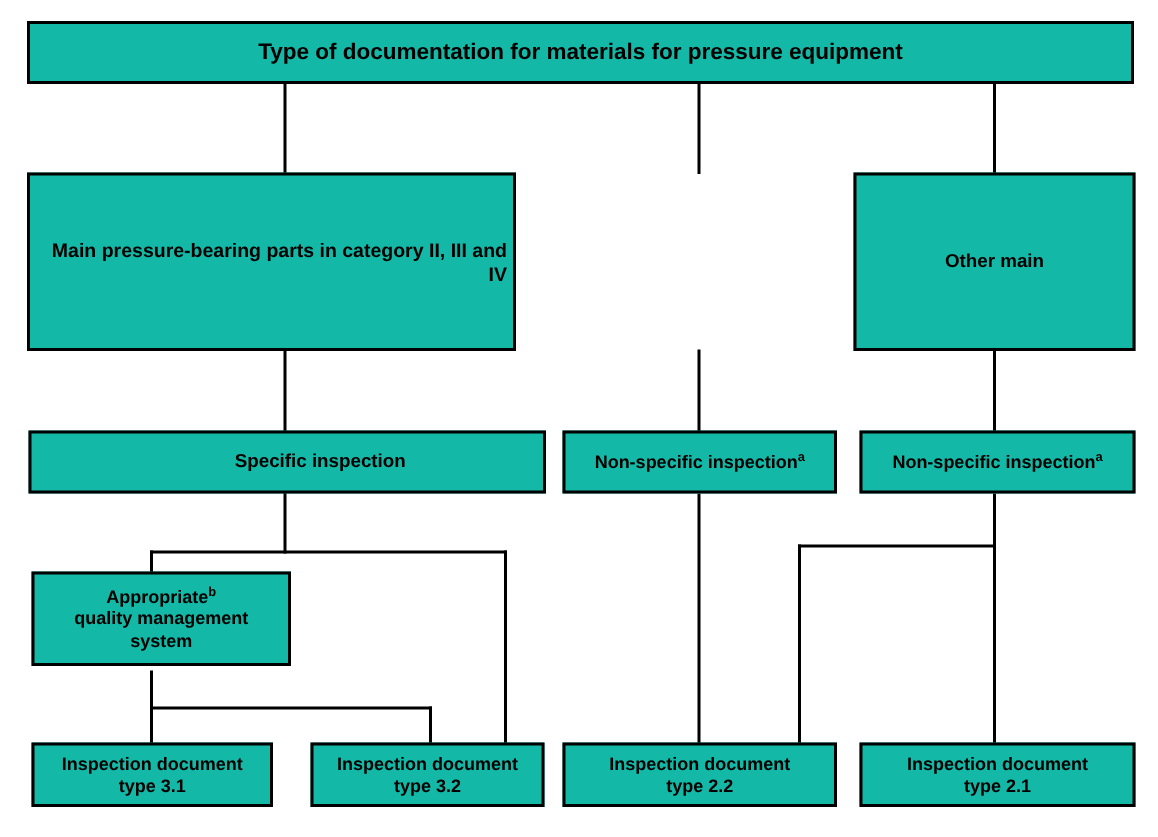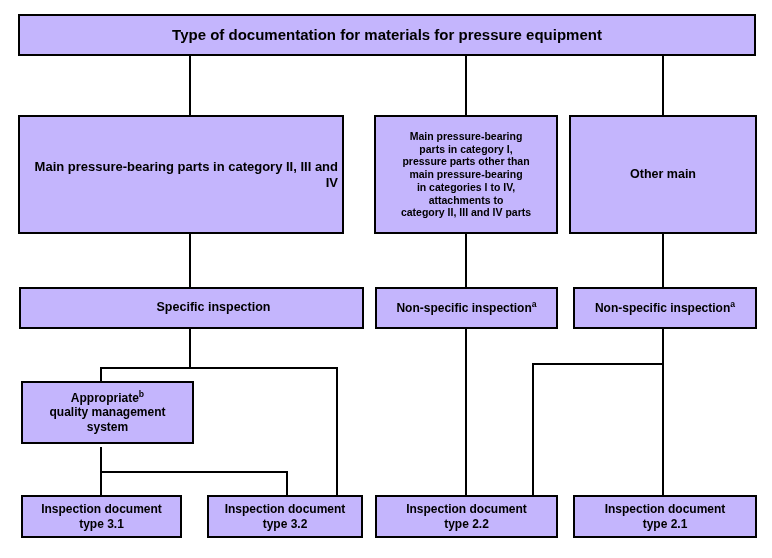--- a/index.html
+++ b/index.html
@@ -16,21 +16,21 @@
     position: relative;
     width: 772px;
     height: 558px;
     background: #ffffff;
     overflow: hidden;
   }
   .node {
     position: absolute;
     box-sizing: border-box;
     border: 2px solid #000000;
-    background: #c4b5fd;
+    background: #14b8a6;
     display: flex;
     align-items: center;
     justify-content: center;
     text-align: center;
     font-weight: bold;
     line-height: 1.22;
     z-index: 3;
     padding: 2px 4px;
   }
   .node .txt {
@@ -101,29 +101,20 @@
   <div class="conn v" style="left:532px; top:363px; height:134px;"></div>
 
   <div class="node" id="node-title">
     <span class="txt">Type of documentation for materials for pressure equipment</span>
   </div>
 
   <div class="node" id="node-main-parts">
     <span class="txt">Main pressure-bearing parts in category II, III and IV</span>
   </div>
 
-  <div class="node" id="node-cat1-parts">
-    <span class="txt">Main pressure-bearing
-parts in category I,
-pressure parts other than
-main pressure-bearing
-in categories I to IV,
-attachments to
-category II, III and IV parts</span>
-  </div>
 
   <div class="node" id="node-other">
     <span class="txt">Other main</span>
   </div>
 
   <div class="node" id="node-specific">
     <span class="txt">Specific inspection</span>
   </div>
 
   <div class="node" id="node-nonspec-1">

